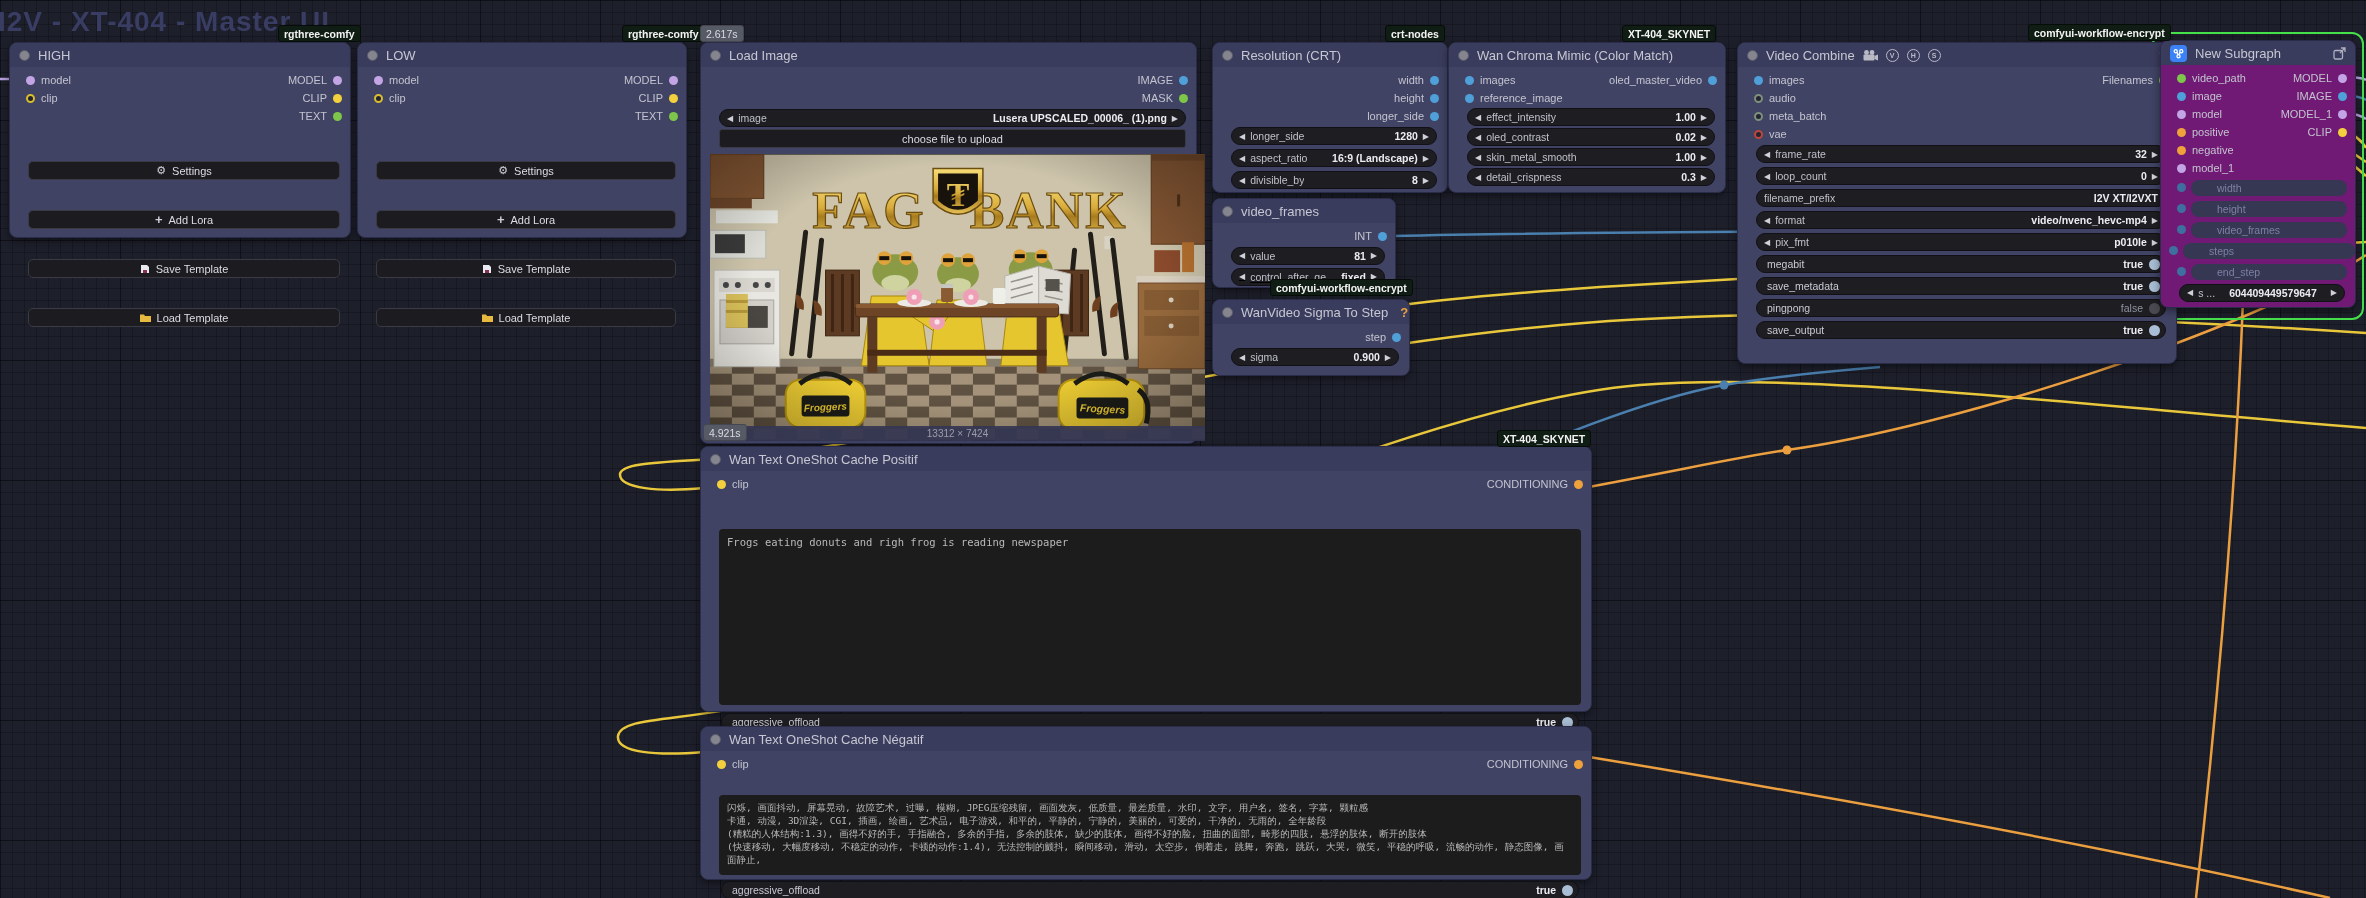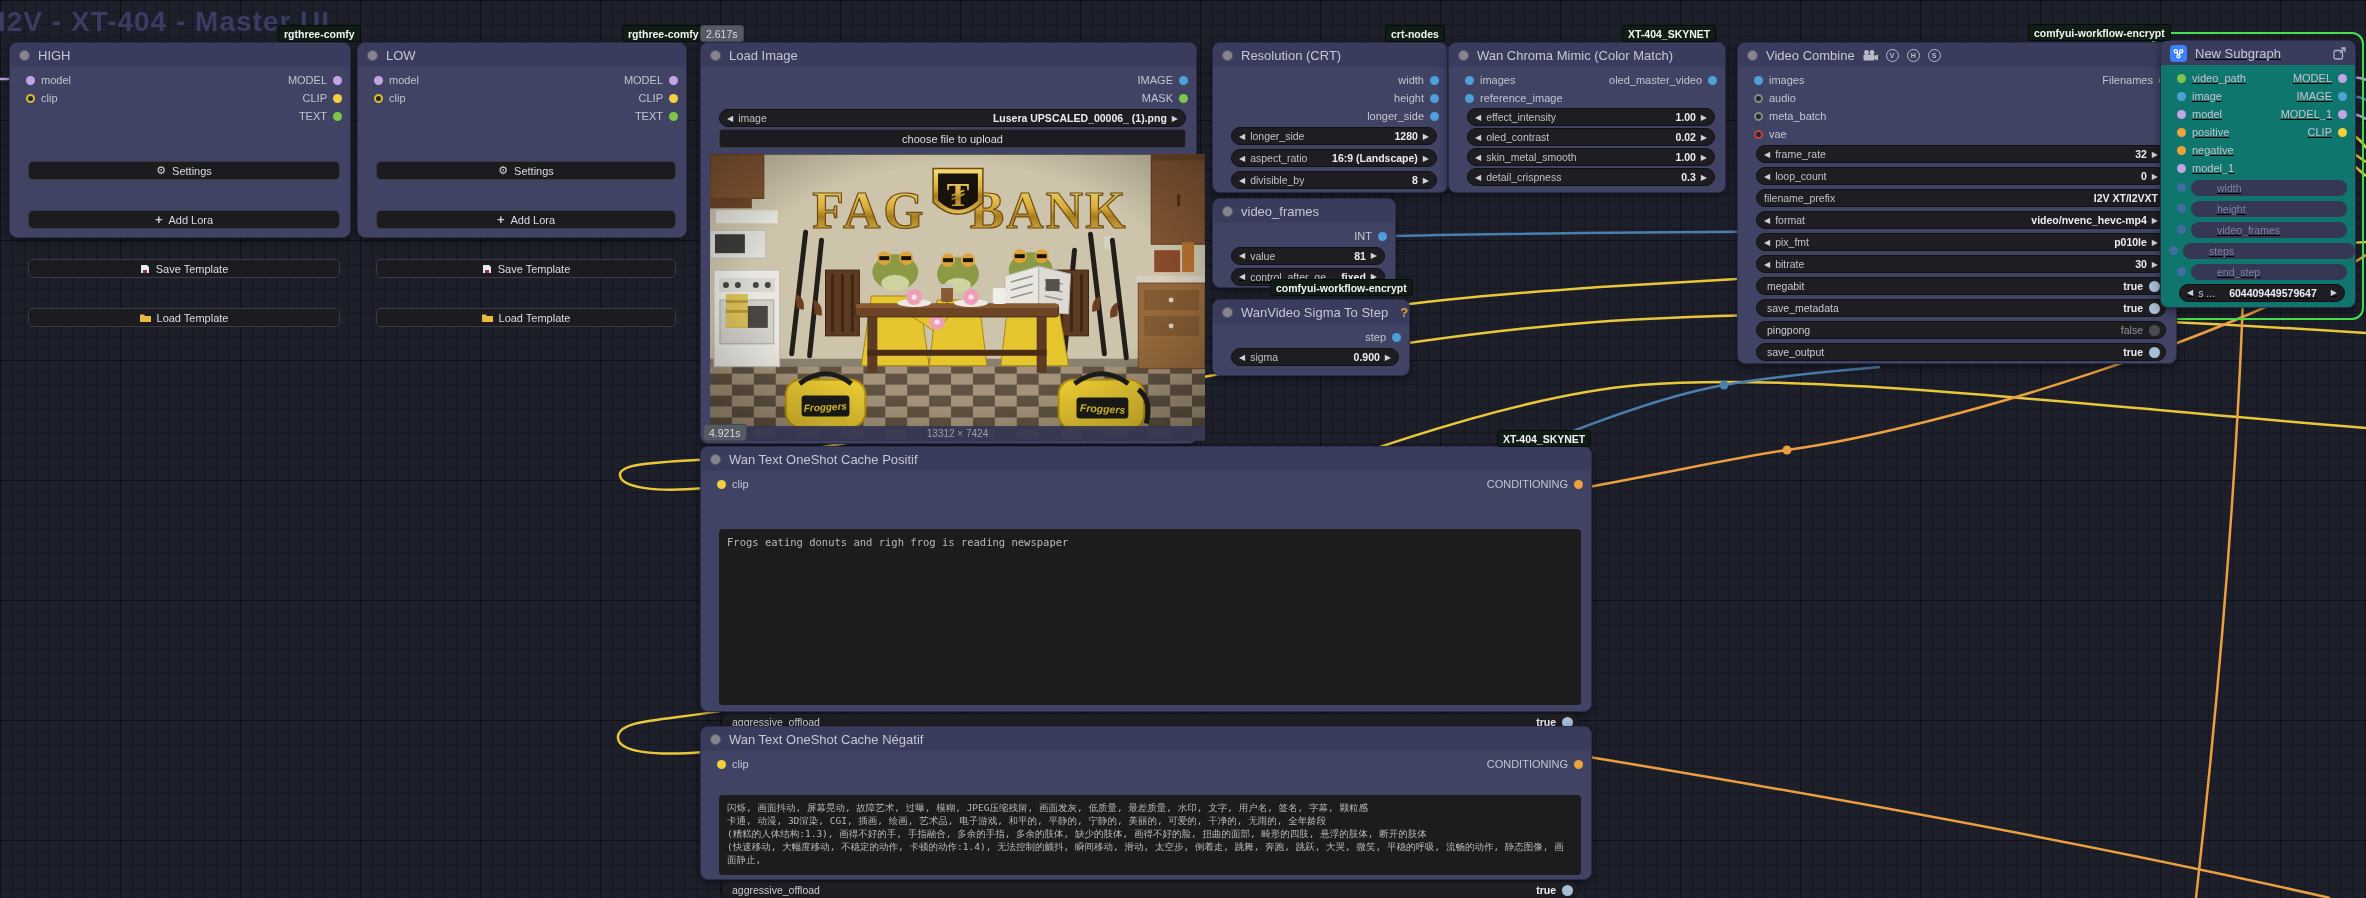--- a/index.html
+++ b/index.html
@@ -683,28 +683,20 @@
       </div>
     <div class="wrow">
         <div class="widget">
           <span class="arl"></span>
           <span class="wl">pix_fmt</span>
           <span class="wv">p010le</span>
           <span class="arr"></span>
         </div>
       </div>
     <div class="wrow">
-        <div class="widget">
-          <span class="arl"></span>
-          <span class="wl">bitrate</span>
-          <span class="wv">30</span>
-          <span class="arr"></span>
-        </div>
-      </div>
-    <div class="wrow">
         <div class="tgl">
           <span>megabit</span>
           <span class="tglv">true</span>
           <span class="knob"></span>
         </div>
       </div>
     <div class="wrow">
         <div class="tgl">
           <span>save_metadata</span>
           <span class="tglv">true</span>
@@ -721,21 +713,21 @@
     <div class="wrow">
         <div class="tgl">
           <span>save_output</span>
           <span class="tglv">true</span>
           <span class="knob"></span>
         </div>
       </div>
   </div>
 </div>
 
-<div class="node" style="left:2160px;top:40px;width:196px;height:268px;background:#0f766e;text-decoration:underline;">
+<div class="node" style="left:2160px;top:40px;width:196px;height:268px;background:#701a75;">
   <div class="nhead">
     <span class="subicon">
       <svg width="11" height="11" viewBox="0 0 12 12">
           <g fill="none" stroke="#fff" stroke-width="1.4">
             <circle cx="3" cy="3.5" r="1.7"></circle>
             <circle cx="9" cy="3.5" r="1.7"></circle>
             <circle cx="6" cy="9" r="1.7"></circle>
             <path d="M4.4,4.6 L5.4,7.4 M7.6,4.6 L6.6,7.4"></path>
           </g>
         </svg>

